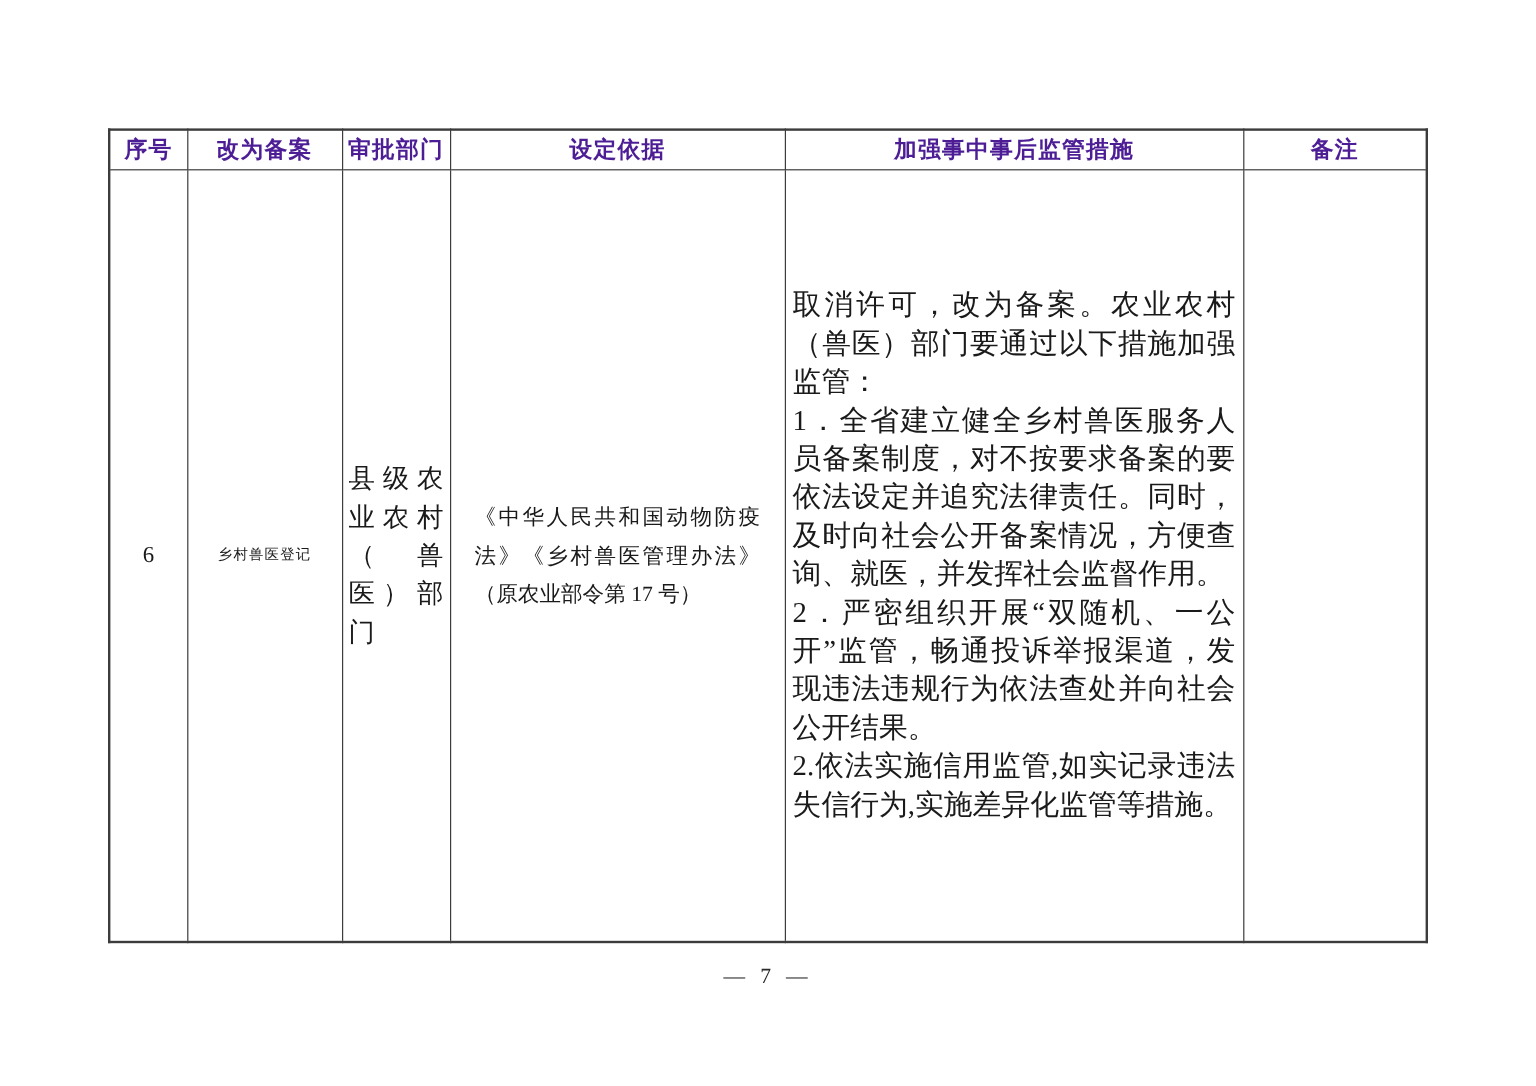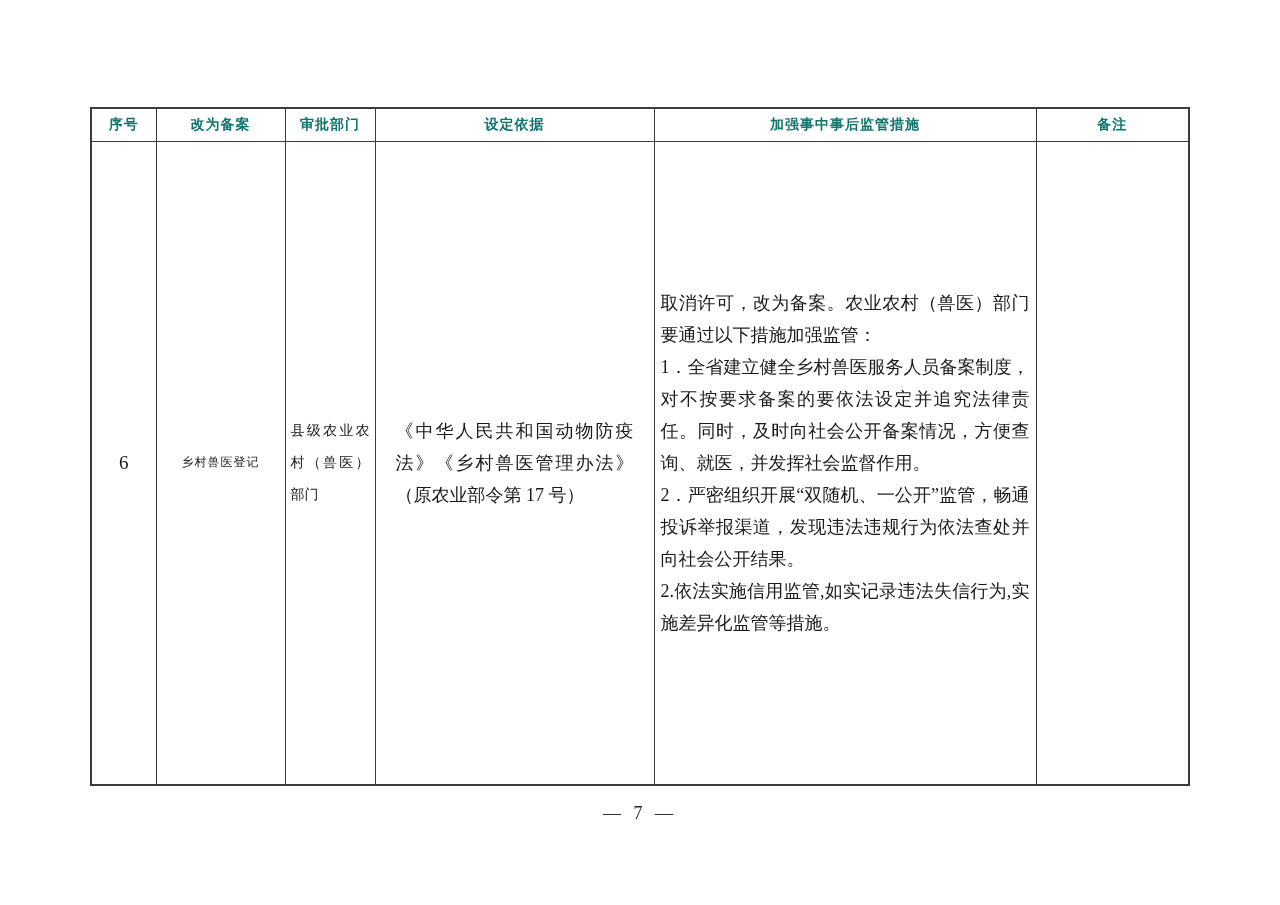--- a/index.html
+++ b/index.html
@@ -25,51 +25,51 @@
   table.approval-table th,
   table.approval-table td {
     border: 1px solid #3c3c3c;
     vertical-align: middle;
   }
   tr.header-row { height: 33px; }
   tr.body-row { height: 644px; }
   th.col-header {
     font-family: "Liberation Sans", "DejaVu Sans", sans-serif;
     font-weight: bold;
-    font-size: 14px;
+    font-size: 19px;
     text-align: center;
-    color: #0f766e;
+    color: #4c1d95;
     letter-spacing: 1px;
   }
   td.cell-number {
     text-align: center;
     font-size: 19px;
   }
   td.cell-item-name {
     text-align: center;
     font-size: 12px;
     letter-spacing: 1px;
   }
   td.cell-department {
     padding: 0 5px;
-    font-size: 14px;
+    font-size: 22px;
     line-height: 32px;
     text-align: justify;
     text-justify: inter-ideograph;
   }
   td.cell-basis {
     padding: 0 20px;
     font-size: 18px;
     line-height: 32px;
     text-align: justify;
     text-justify: inter-ideograph;
   }
   td.cell-measures {
     padding: 4px 6px;
-    font-size: 18px;
+    font-size: 24px;
     line-height: 32px;
   }
   td.cell-measures p {
     margin: 0;
     text-align: justify;
     text-justify: inter-ideograph;
   }
   td.cell-remark { font-size: 18px; }
   .page-footer {
     position: absolute;

